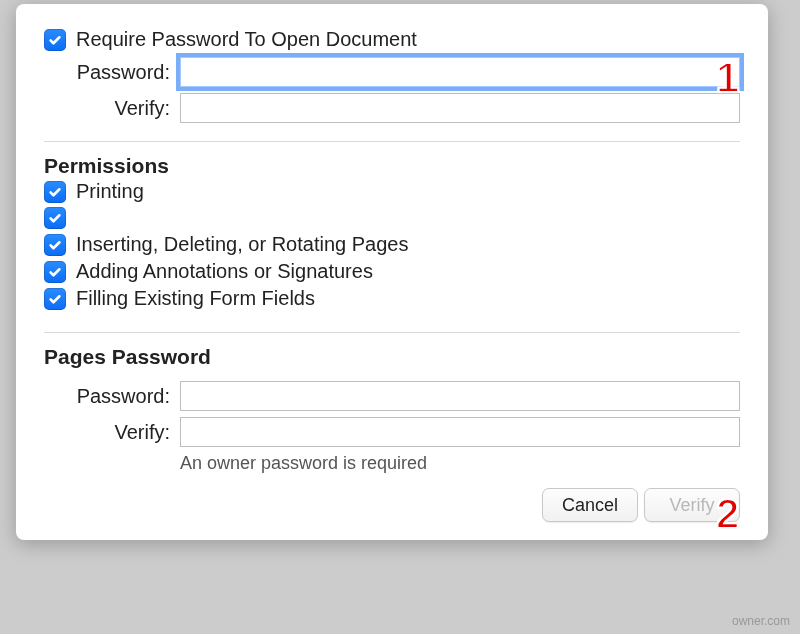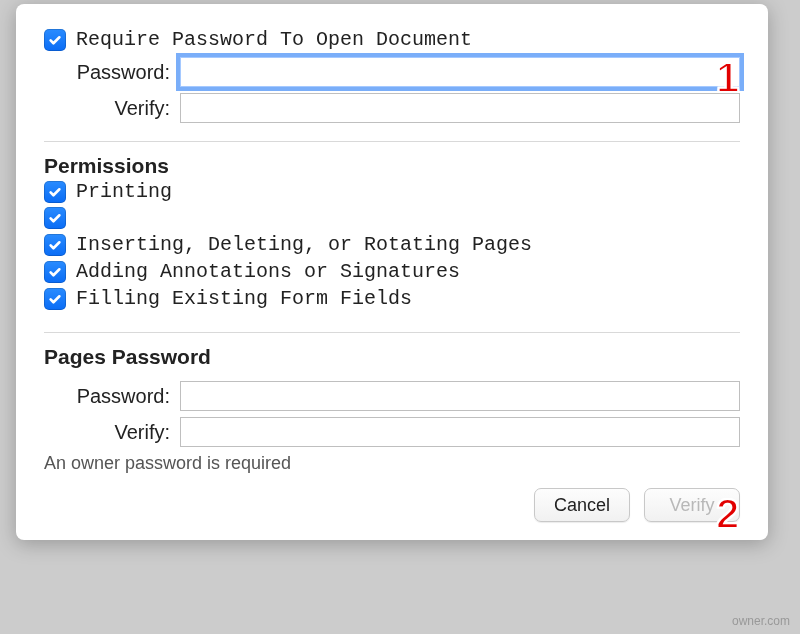--- a/index.html
+++ b/index.html
@@ -45,21 +45,21 @@
       height: 22px;
       border-radius: 5px;
       background: linear-gradient(#2a8cff, #0a6cf5);
       display: flex;
       align-items: center;
       justify-content: center;
       flex-shrink: 0;
       box-shadow: inset 0 0 0 1px rgba(0,0,0,0.15);
     }
     .checkbox svg { width: 14px; height: 14px; fill: none; stroke: #fff; stroke-width: 3; stroke-linecap: round; stroke-linejoin: round; }
-    .check-label { font-size: 20px; font-family: Liberation Mono, monospace; }
+    .check-label { font-size: 20px; }
 
     
     .field-row {
       display: flex;
       align-items: center;
       margin-top: 6px;
       position: relative;
     }
     .field-label {
       width: 136px;
@@ -89,29 +89,30 @@
     .section-desc {
       font-size: 20px;
       line-height: 1.25;
       color: #222;
       margin-bottom: 10px;
     }
     .perm-list .check-row { margin-bottom: 4px; }
     .perm-list .check-label { font-size: 20px; }
 
     .hint {
+      margin-left: 136px;
       font-size: 18px;
       color: #555;
       margin-top: 6px;
     }
 
     .button-row {
       display: flex;
       justify-content: flex-end;
-      gap: 14px;
+      gap: 6px;
       margin-top: 10px;
     }
     .btn {
       min-width: 96px;
       height: 34px;
       border-radius: 7px;
       border: 1px solid #c8c8c8;
       background: linear-gradient(#fdfdfd, #f1f1f1);
       font-size: 18px;
       color: #222;

